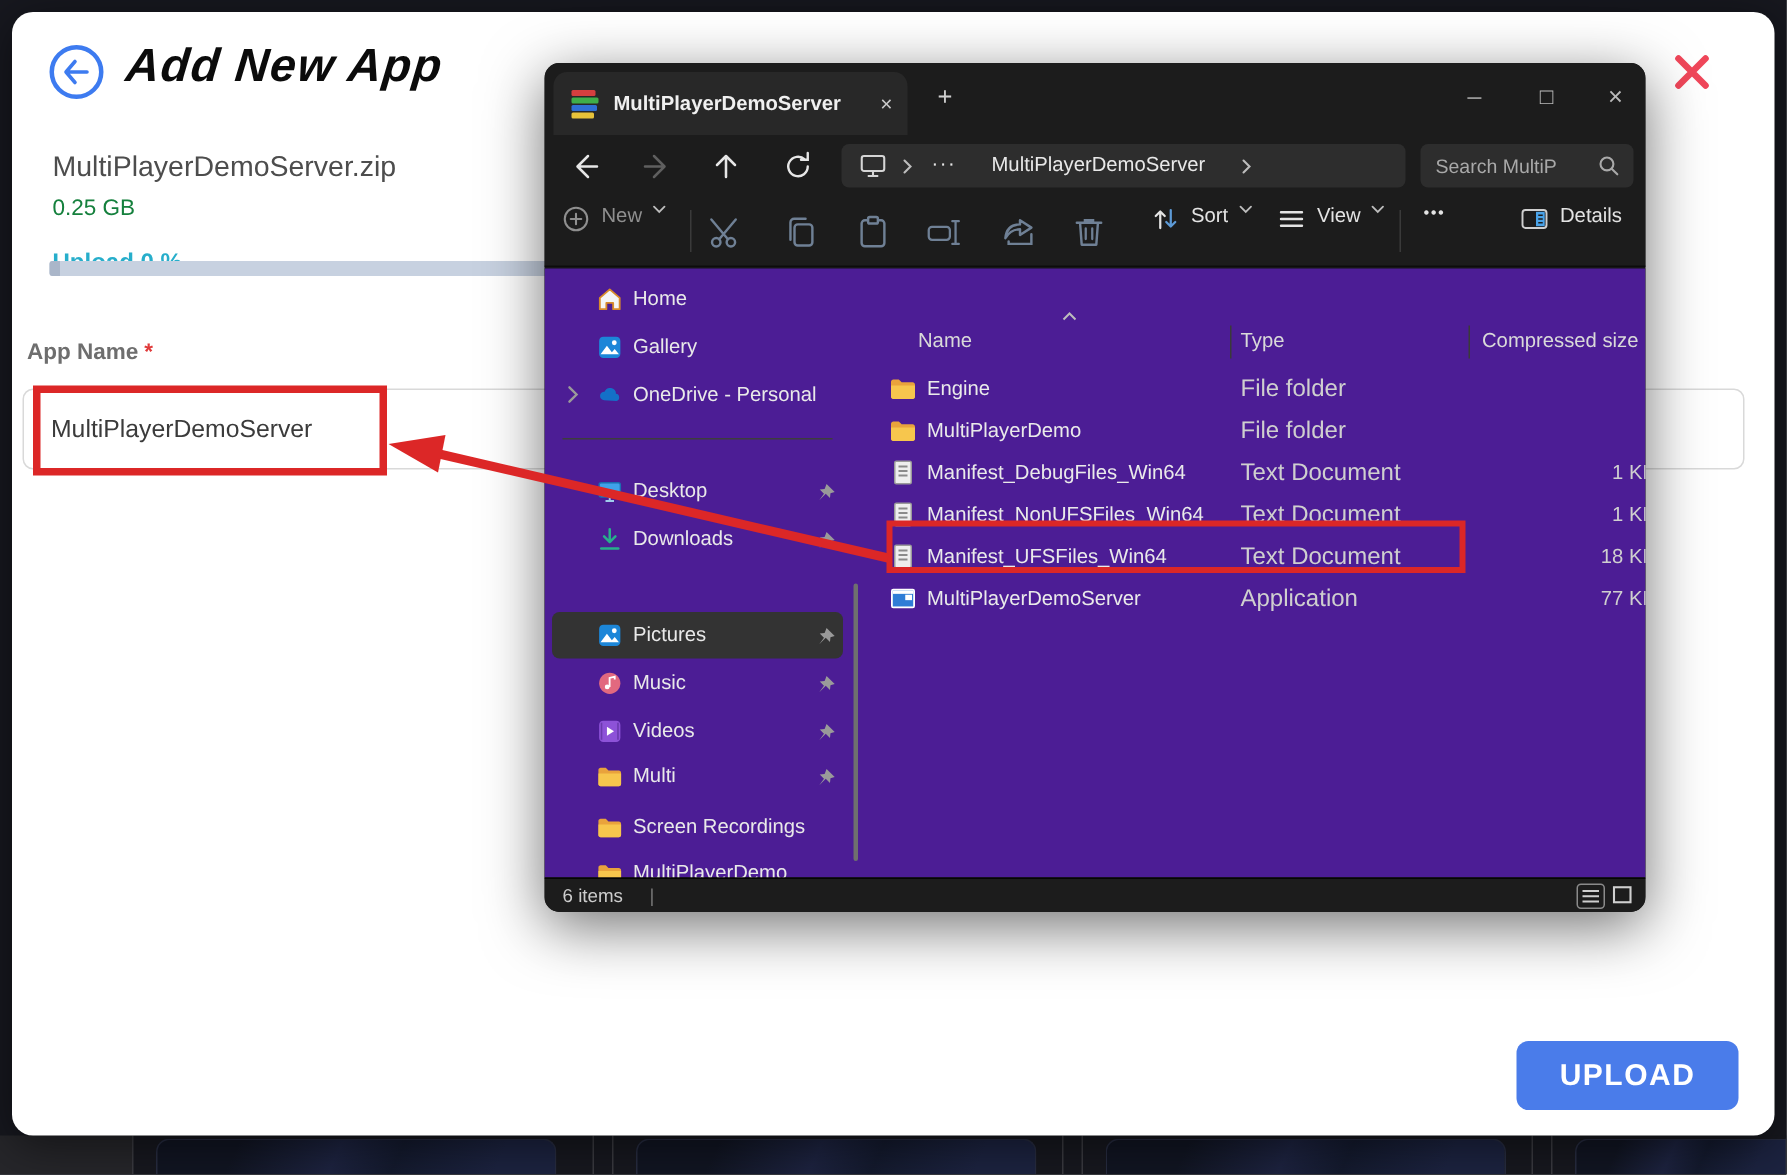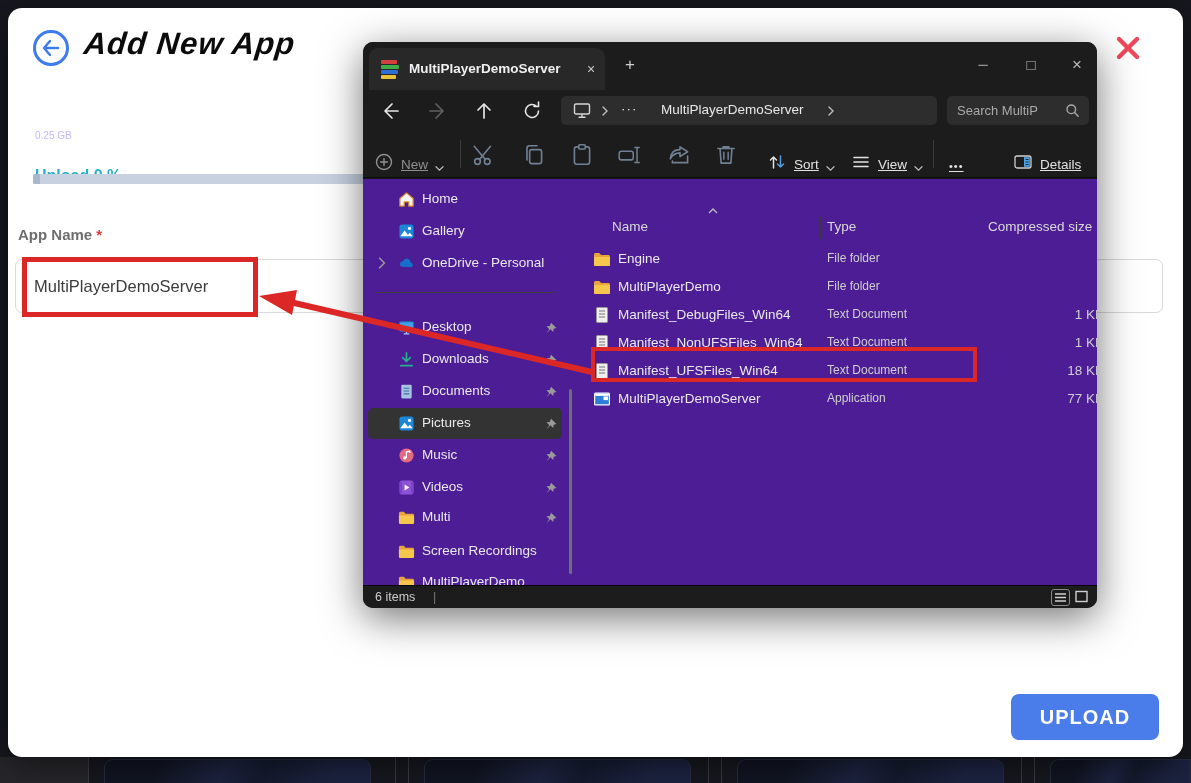--- a/index.html
+++ b/index.html
@@ -15,21 +15,21 @@
              background:linear-gradient(115deg,#111522 20%,#1d2340 45%,#141a2e 60%,#1c2340 85%);
              border:1px solid #272c40; border-bottom:none; }
 
   
   .modal { position:absolute; left:8px; top:8px; width:1175px; height:749px; background:#ffffff; border-radius:14px; box-shadow:0 6px 30px rgba(0,0,0,.5); }
   .back-btn { position:absolute; left:33px; top:30px; width:36px; height:36px; border-radius:50%; border:3px solid #3d7bf0; background:#fff; cursor:pointer; }
   .back-btn svg { position:absolute; left:5px; top:6px; }
   .modal-title { position:absolute; left:84px; top:26px; font-size:31px; font-weight:800; font-style:italic; color:#0b0b0b; letter-spacing:1px; transform:skewX(-6deg); }
   .modal-close { position:absolute; left:1110px; top:30px; width:36px; height:36px; cursor:pointer; }
   .file-name { position:absolute; left:35px; top:101px; font-size:19px; color:#4d4d4d; }
-  .file-size { position:absolute; left:35px; top:130px; font-size:10px; color:#c4b5fd; }
+  .file-size { position:absolute; left:35px; top:130px; font-size:15px; color:#15803d; }
   .upload-progress-text { position:absolute; left:35px; top:167px; font-size:16px; font-weight:bold; color:#27aecb; }
   .progress-track { position:absolute; left:33px; top:174px; width:807px; height:10px; background:#c7d1e0; border-radius:2px; }
   .progress-fill { position:absolute; left:0; top:0; width:7px; height:10px; background:#aab6c9; border-radius:2px 0 0 2px; }
   .appname-label { position:absolute; left:18px; top:226px; font-size:15px; font-weight:bold; color:#6e6e6e; }
   .appname-label .req { color:#e03a3a; margin-left:4px; }
   .appname-input { position:absolute; left:15px; top:259px; width:1148px; height:54px; border:1px solid #d9d9d9; border-radius:7px; background:#fff; font-family:"Liberation Sans","DejaVu Sans",sans-serif; font-size:16.5px; color:#3b3b3b; padding-left:18px; outline:none; }
   .upload-btn { position:absolute; left:1011px; top:694px; width:148px; height:46px; background:#4a7cea; border:none; border-radius:8px; color:#fff; font-family:"Liberation Sans","DejaVu Sans",sans-serif; font-size:20px; font-weight:bold; letter-spacing:1px; cursor:pointer; }
 
   
   .explorer { position:absolute; left:363px; top:42px; width:734px; height:566px; background:#171717; border-radius:10px; overflow:hidden; box-shadow:0 10px 40px rgba(0,0,0,.55); }
@@ -45,21 +45,21 @@
   .ex-addressbar { position:absolute; left:0; top:48px; width:734px; height:40px; background:#1c1c1c; }
   .nav-ico { position:absolute; top:8px; width:26px; height:26px; cursor:pointer; }
   .addr-pill { position:absolute; left:198px; top:6px; width:376px; height:29px; background:#2d2d2d; border-radius:5px; }
   .addr-pill .crumb-txt { font-size:13.5px; color:#e8e8e8; }
   .search-box { position:absolute; left:584px; top:6px; width:142px; height:29px; background:#2d2d2d; border-radius:5px; }
   .search-box input { position:absolute; left:10px; top:1px; width:102px; height:26px; background:transparent; border:none; outline:none; color:#a9a9a9; font-family:"Liberation Sans","DejaVu Sans",sans-serif; font-size:13px; }
   .search-box input::placeholder { color:#a9a9a9; opacity:1; }
 
   .ex-toolbar { position:absolute; left:0; top:88px; width:734px; height:48px; background:#1c1c1c; border-bottom:1px solid #0c0c0c; }
   .tb-sep { position:absolute; top:10px; width:1px; height:28px; background:#3a3a3a; }
-  .tb-btn { position:absolute; top:6px; height:36px; display:flex; align-items:flex-end; gap:7px; color:#e3e3e3; font-size:13.5px; cursor:pointer;text-decoration:underline; }
+  .tb-btn { position:absolute; top:6px; height:36px; display:flex; align-items:flex-start; gap:7px; color:#e3e3e3; font-size:13.5px; cursor:pointer; }
   .tb-ico { width:20px; height:20px; }
   .dim { color:#8f8f8f; }
 
   .ex-body { position:absolute; left:0; top:137px; width:734px; height:406px; background:#4c1d95; }
 
   
   .sb-item { position:absolute; left:5px; width:194px; height:31px; border-radius:5px; cursor:pointer; }
   .sb-item.sel { background:#333333; }
   .sb-ico { position:absolute; left:30px; top:7px; width:17px; height:17px; }
   .sb-chev { position:absolute; left:8px; top:9px; width:12px; height:12px; }
@@ -68,21 +68,21 @@
   .sb-divider { position:absolute; left:12px; top:113px; width:180px; height:1px; background:#3d3d3d; }
   .sb-scroll { position:absolute; left:206px; top:210px; width:3px; height:185px; background:#6f6f6f; border-radius:2px; }
 
   
   .col-head { position:absolute; top:40px; font-size:13.5px; color:#d9d9d9; white-space:nowrap; }
   .col-sep { position:absolute; top:38px; width:1px; height:22px; background:#3a3a3a; }
   .sort-chev { position:absolute; left:345px; top:28px; width:10px; height:8px; }
   .f-row { position:absolute; left:222px; width:512px; height:28px; cursor:pointer; }
   .f-ico { position:absolute; left:8px; top:5px; width:18px; height:18px; }
   .f-name { position:absolute; left:33px; top:6px; font-size:13.5px; color:#eaeaea; white-space:nowrap; }
-  .f-type { position:absolute; left:242px; top:6px; font-size:12px; color:#cfcfcf; white-space:nowrap; }
+  .f-type { position:absolute; left:242px; top:6px; font-size:16px; color:#cfcfcf; white-space:nowrap; }
   .f-size { position:absolute; left:411px; top:6px; width:108px; font-size:13.5px; color:#cfcfcf; text-align:right; white-space:nowrap; }
 
   .ex-statusbar { position:absolute; left:0; top:543px; width:734px; height:23px; background:#1c1c1c; border-top:1px solid #050505; }
   .status-text { position:absolute; left:12px; top:4px; font-size:12.5px; color:#cccccc; }
   .status-div { position:absolute; left:70px; top:4px; font-size:12.5px; color:#777; }
   .view-toggle { position:absolute; top:3px; width:19px; height:17px; border-radius:3px; cursor:pointer; }
   .view-toggle.active { border:1px solid #8a8a8a; }
 
   
   .hl-rect { position:absolute; border-style:solid; border-color:#dc2727; z-index:50; pointer-events:none; }
@@ -142,20 +142,21 @@
     </svg>
   </div>
   <div class="modal-title">Add New App</div>
 
   <div class="modal-close">
     <svg width="36" height="36" viewBox="0 0 36 36">
       <path d="M9 9l18 18M27 9L9 27" stroke="#f0475a" stroke-width="4.4" stroke-linecap="round"></path>
     </svg>
   </div>
 
+  <div class="file-name">MultiPlayerDemoServer.zip</div>
   <div class="file-size">0.25 GB</div>
   <div class="upload-progress-text">Upload 0 %</div>
   <div class="progress-track">
     <div class="progress-fill"></div>
   </div>
 
   <div class="appname-label">
     <span>App Name</span><span class="req">*</span>
   </div>
   <input class="appname-input" type="text" value="MultiPlayerDemoServer" style="">
@@ -342,30 +343,20 @@
           <rect x="1.5" y="3" width="15" height="10" rx="1.5" fill="#3fa2e9"></rect>
           <rect x="1.5" y="3" width="15" height="10" rx="1.5" fill="none" stroke="#1c6db0"></rect>
           <path d="M6 15.8h6M9 13v2.8" stroke="#9fccec" stroke-width="1.4"></path>
         </svg>
         <span class="sb-label">Desktop</span>
         <svg class="sb-pin" viewBox="0 0 12 12">
             <use href="#i-pin"></use>
           </svg>
       </div>
 
-      <div class="sb-item" style="top:197px">
-        <svg class="sb-ico" viewBox="0 0 18 18">
-          <rect x="3.5" y="1.8" width="11" height="14.5" rx="1.2" fill="#a9c4e2"></rect>
-          <path d="M6 5.5h6M6 8.5h6M6 11.5h6" stroke="#3c6ea5" stroke-width="1.2"></path>
-        </svg>
-        <span class="sb-label">Documents</span>
-        <svg class="sb-pin" viewBox="0 0 12 12">
-            <use href="#i-pin"></use>
-          </svg>
-      </div>
 
       <div class="sb-item sel" style="top:229px">
         <svg class="sb-ico" viewBox="0 0 18 18">
           <rect x="1.5" y="1.5" width="15" height="15" rx="3" fill="#1c86d8"></rect>
           <circle cx="12.2" cy="5.8" r="1.7" fill="#fff"></circle>
           <path d="M2.5 14l4.5-6 3.5 4.5 2-2.2 3 3.7z" fill="#fff"></path>
         </svg>
         <span class="sb-label">Pictures</span>
         <svg class="sb-pin" viewBox="0 0 12 12">
             <use href="#i-pin"></use>

